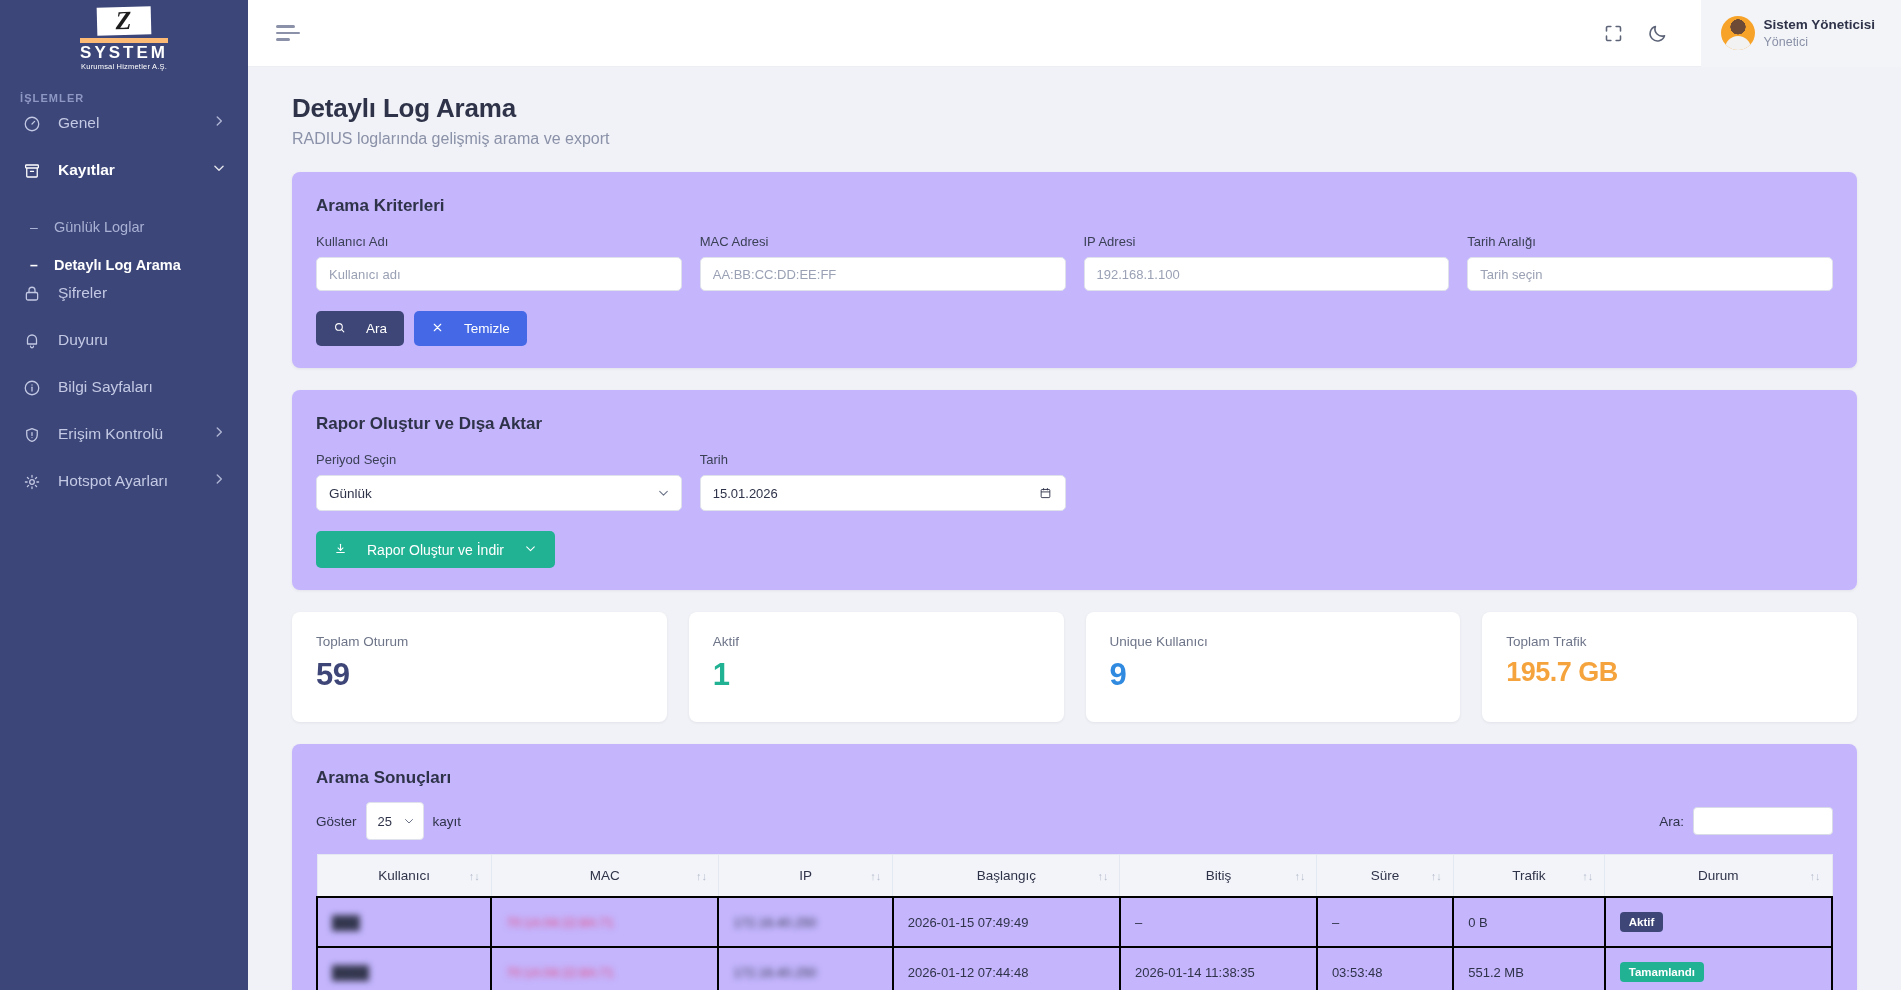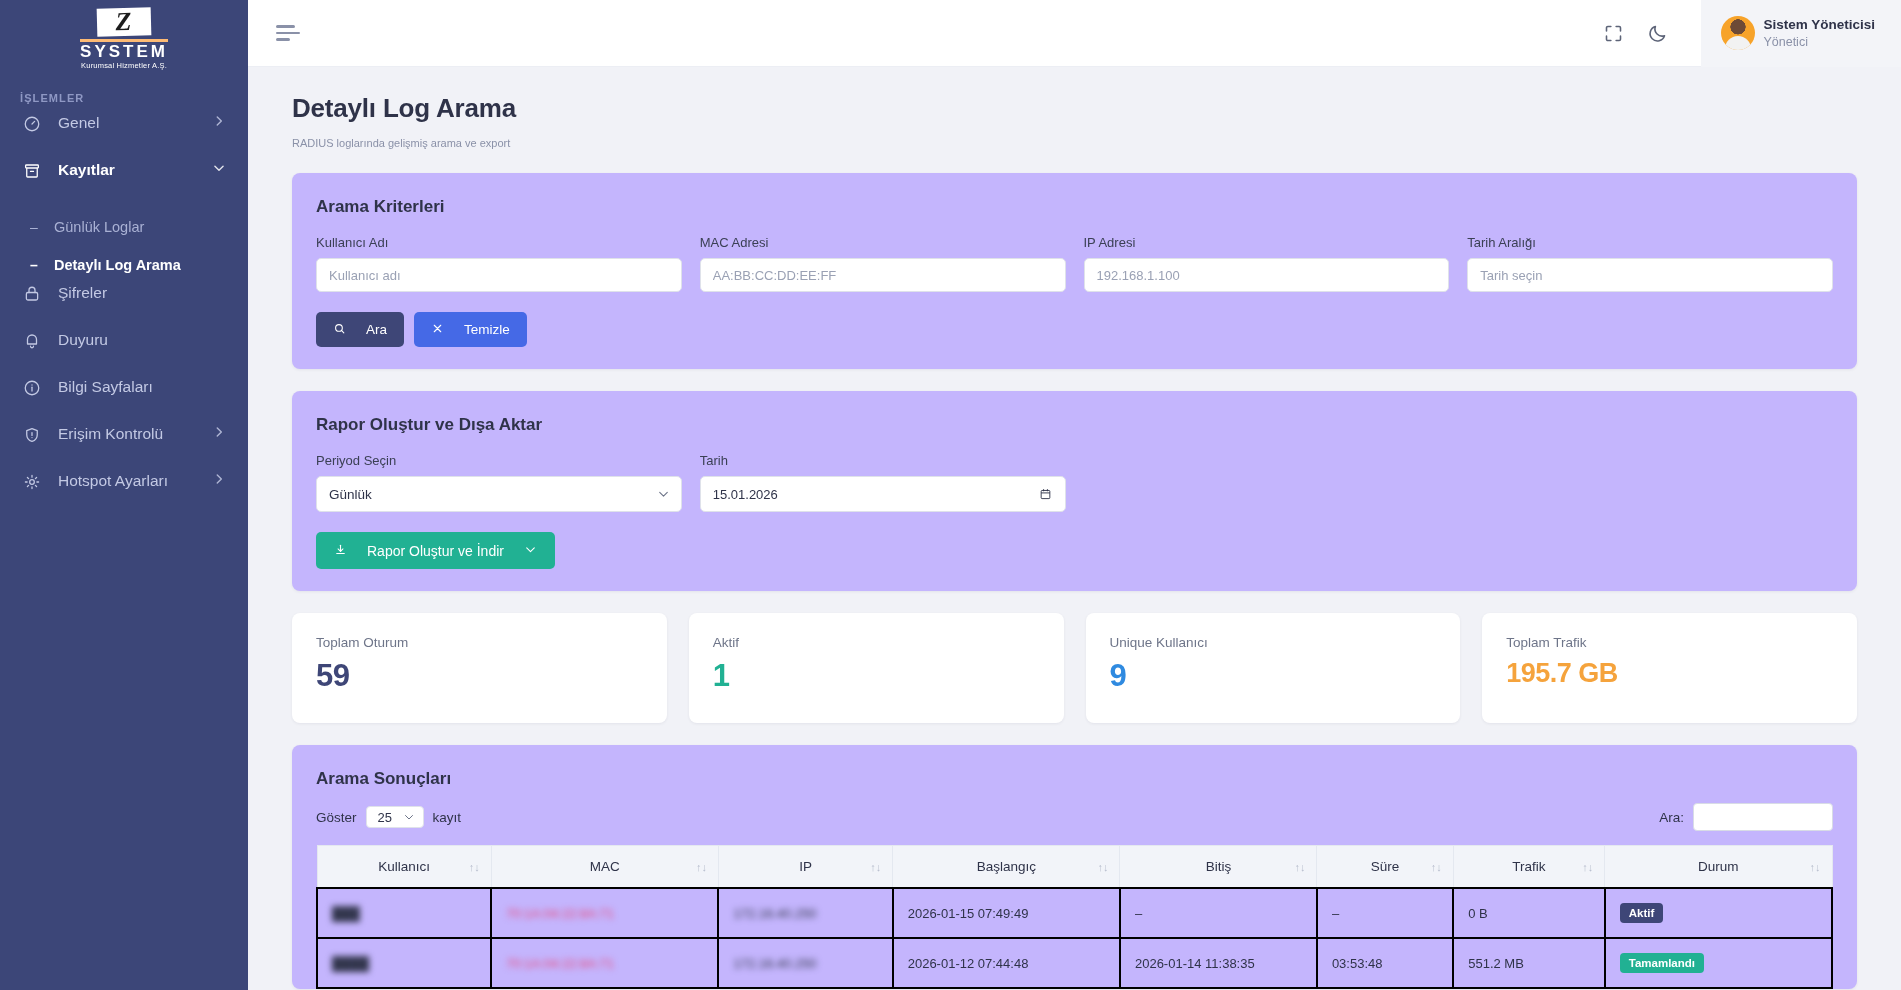--- a/index.html
+++ b/index.html
@@ -29,21 +29,21 @@
     font-family: "Liberation Serif", "DejaVu Serif", serif;
     font-weight: 700; font-style: italic;
     font-size: 26px; letter-spacing: 1px;
     width: 54px; height: 28px; margin: 0 auto;
     display: flex; align-items: center; justify-content: center;
     transform: rotate(-1.5deg);
   }
   .logo-system {
     color: #ffffff; font-weight: 700; font-size: 17px;
     letter-spacing: 3px; margin-top: 3px;
-    border-top: 3px solid #fdba74;
+    border-top: 5px solid #fdba74;
     padding-top: 1px;
   }
   .logo-sub { color: #ffffff; font-size: 7.5px; letter-spacing: 0.2px; margin-top: 2px; }
 
   .nav-section-label {
     color: #8f98c4; font-size: 11px; font-weight: 700;
     letter-spacing: 1.1px; padding: 14px 0 10px 20px;
   }
   .nav-item {
     display: flex; 
@@ -107,21 +107,21 @@
     content:""; position: absolute; left: 50%; top: 58%;
     transform: translateX(-50%);
     width: 26px; height: 22px; background: #f2f2f2; border-radius: 13px 13px 0 0;
   }
   .user-name { font-size: 13.5px; font-weight: 700; color: #2f3349; line-height: 1.35; }
   .user-role { font-size: 12.5px; color: #8a91a8; line-height: 1.3; }
 
   .content { flex: 1 1 auto; overflow: hidden; padding: 26px 44px 0 44px; }
 
   .page-title { font-size: 26px; font-weight: 700; color: #2f3349; letter-spacing: -0.2px; }
-  .page-sub { font-size: 11px; color: #8a91a8; margin-top: 13px; }
+  .page-sub { font-size: 16px; color: #8a91a8; margin-top: 6px; }
 
   .card {
     background: #c4b5fd; border-radius: 8px;
     box-shadow: 0 1px 3px rgba(40,45,70,.07);
     padding: 24px 24px 22px 24px;
   }
   .card-title { font-size: 17px; font-weight: 700; color: #2f3349; margin-bottom: 18px; }
 
   .field-row { display: flex; gap: 18px; }
   .field { flex: 1 1 0; min-width: 0; }
@@ -171,21 +171,21 @@
   }
   .stat-label { font-size: 13.5px; color: #6e7589; }
   .stat-value { font-size: 31px; font-weight: 700; margin-top: 8px; letter-spacing: -0.5px; }
 
   .results-card { margin-top: 22px; padding-bottom: 0; }
   .results-head { display: flex; align-items: center; justify-content: space-between; margin-top: 14px; }
   .show-entries { display: flex; align-items: center; gap: 9px; font-size: 13.5px; color: #2f3349; }
   .mini-select-wrap { position: relative; }
   .mini-sel {
     appearance: none; -webkit-appearance: none;
-    height: 22px; border: 1px solid #dfe2ea; border-radius: 4px;
+    height: 38px; border: 1px solid #dfe2ea; border-radius: 4px;
     background: #fff; font-size: 13px; color: #2f3349;
     padding: 0 30px 0 11px; font-family: inherit; cursor: pointer; outline: none;
   }
   .mini-select-wrap .caret { position: absolute; right: 9px; top: 50%; transform: translateY(-50%); width: 12px; height: 12px; pointer-events: none; }
   .mini-select-wrap .caret svg { width: 12px; height: 12px; display: block; stroke: #6d7488; fill: none; stroke-width: 2; }
   .table-search { display: flex; align-items: center; gap: 9px; font-size: 13.5px; color: #2f3349; }
   .table-search input {
     width: 140px; height: 28px; border: 1px solid #d8dce6; border-radius: 4px;
     font-family: inherit; font-size: 13px; padding: 0 8px; outline: none;
   }

